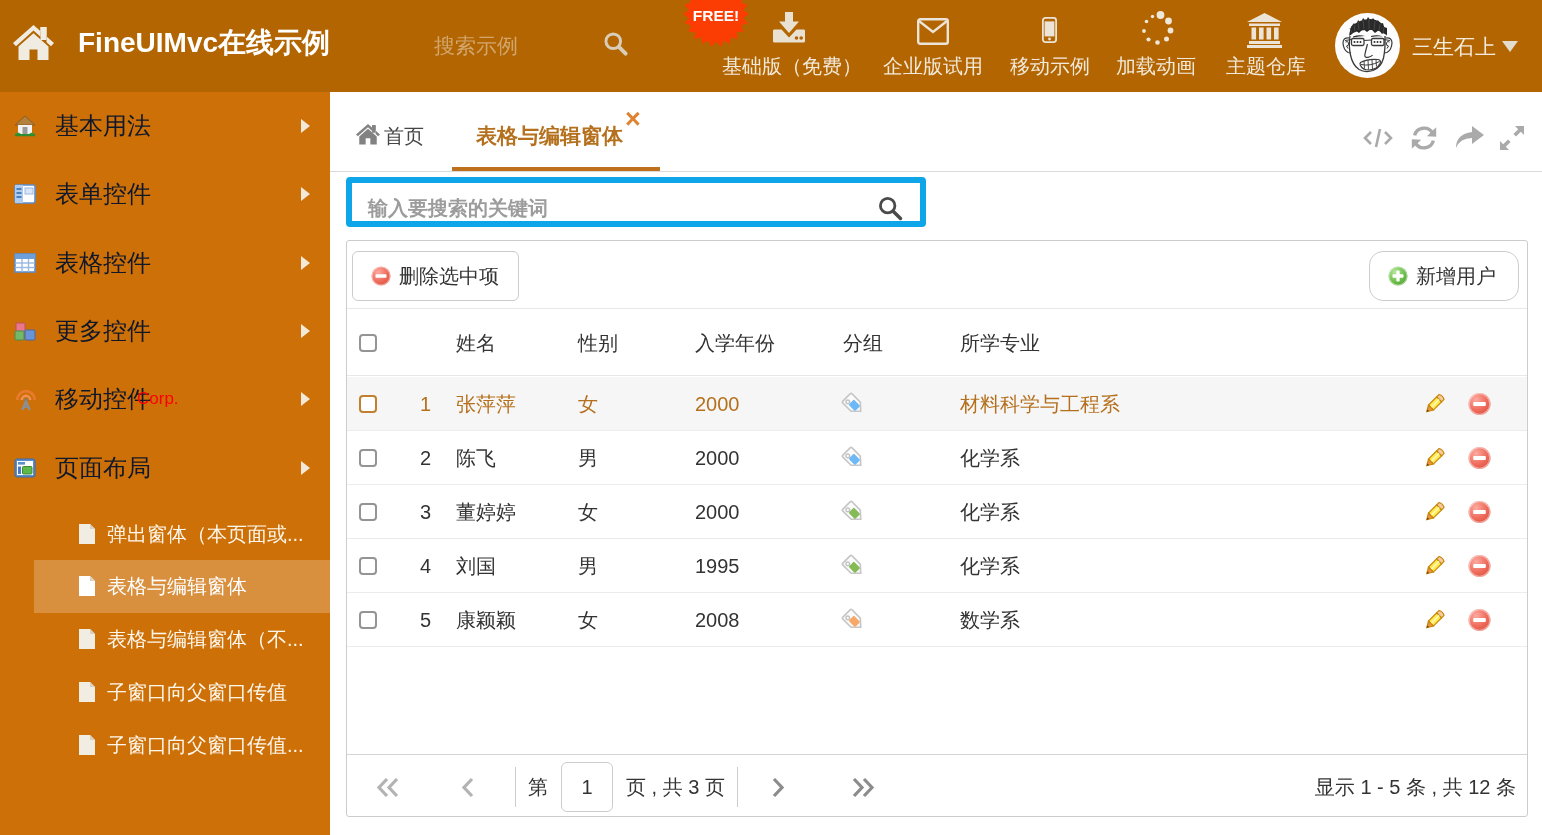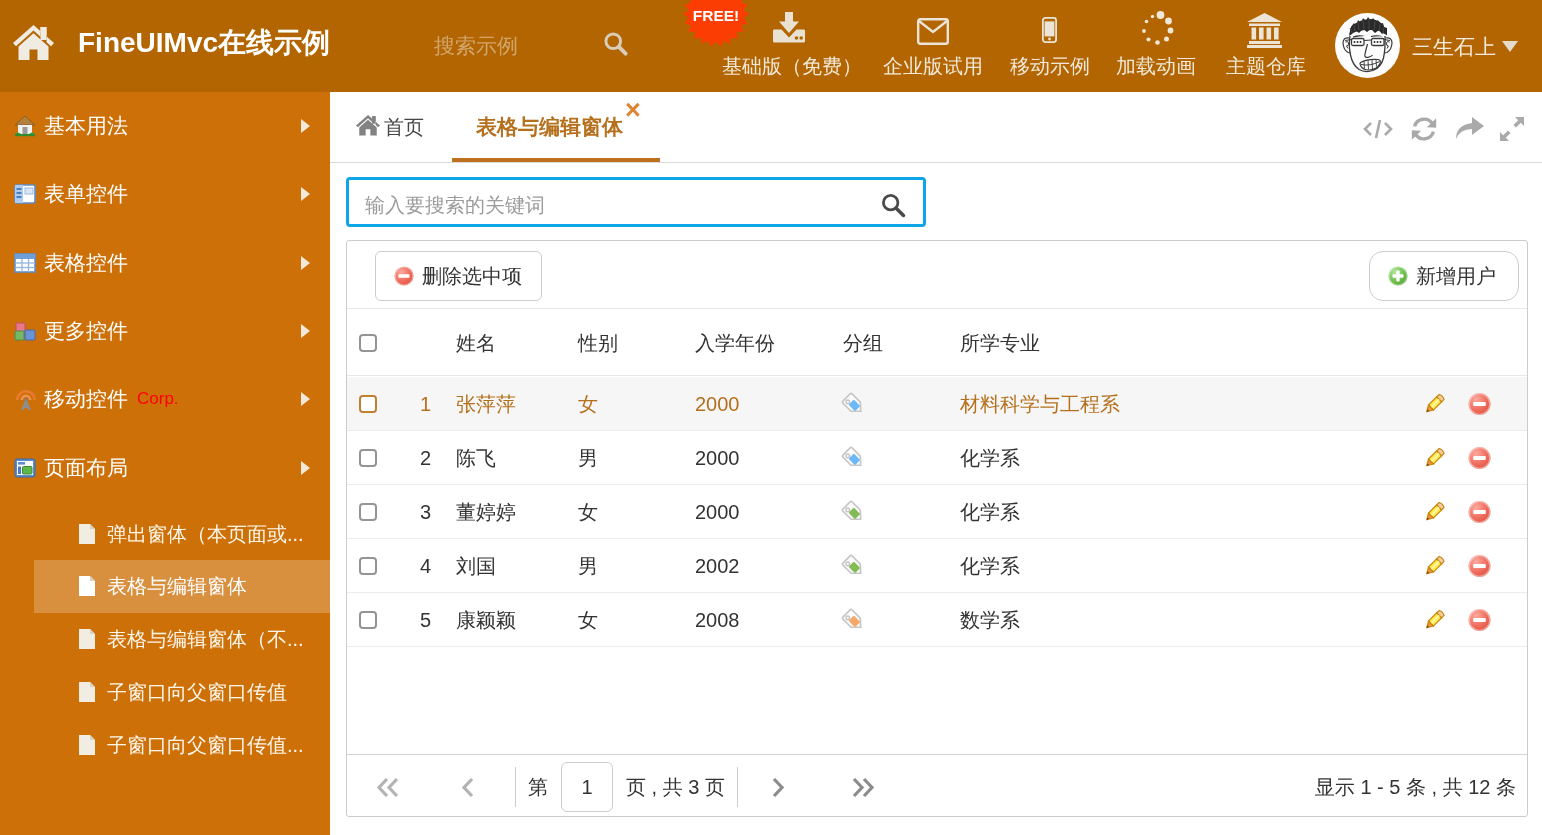--- a/index.html
+++ b/index.html
@@ -10,55 +10,55 @@
 
 #hdr { position:absolute; left:0; top:0; width:1542px; height:92px; background:#b26501; }
 #hdr .title { position:absolute; left:78px; top:24px; font-size:28px; font-weight:bold; color:#fff; letter-spacing:0px; }
 #hdr .searchph { position:absolute; left:434px; top:32px; font-size:21px; color:rgba(255,255,255,0.42); }
 .hlabel { position:absolute; top:53px; font-size:20px; color:#f2e9da; white-space:nowrap; transform:translateX(-50%); }
 .uname { position:absolute; left:1412px; top:33px; font-size:21px; color:#f4ebdc; }
 
 
 #side { position:absolute; left:0; top:92px; width:330px; height:743px; background:#cd7008; }
 .mi { position:relative; height:68.3px; }
-.mi .txt { position:absolute; left:44px; top:50%; transform:translateY(-50%); font-size:21px; color:#ffffff; }
+.mi .txt { position:absolute; left:55px; top:50%; transform:translateY(-50%); font-size:24px; color:#0f172a; }
 .mi .corp { color:#f00; font-size:17px; }
 .mi svg.ic { position:absolute; left:14px; top:50%; transform:translateY(-50%); }
 .mi .arr { position:absolute; right:20px; top:50%; transform:translateY(-50%); width:0; height:0; border-left:9px solid #f4e9d8; border-top:7px solid transparent; border-bottom:7px solid transparent; }
 .mi .arrd { position:absolute; right:17px; top:50%; transform:translateY(-50%); width:0; height:0; border-top:9px solid #f4e9d8; border-left:7px solid transparent; border-right:7px solid transparent; }
 .smi { position:relative; height:52.75px;margin-left:34px; }
 .mi + .smi { margin-top:5.5px; }
 .smi .txt { position:absolute; left:73px; top:50%; transform:translateY(-50%); font-size:20px; color:#fdf6ea; white-space:nowrap; }
 .smi svg { position:absolute; left:44px; top:50%; transform:translateY(-50%); }
 .smi.sel { background:rgba(255,255,255,0.22); }
 
 
 #main { position:absolute; left:330px; top:92px; width:1212px; height:743px; background:#fff; }
 
 
-#tabbar { position:absolute; left:0; top:3px; width:1212px; height:68px; border-bottom:1px solid #d9d9d9; }
+#tabbar { position:absolute; left:0; top:12px; width:1212px; height:68px; border-bottom:1px solid #d9d9d9; }
 #tabbar .home { position:absolute; left:54px; top:19px; font-size:20px; color:#454545; }
 #tabbar .act { position:absolute; left:146px; top:18px; font-size:21px; font-weight:bold; color:#b5701d; }
 #tabbar .uline { position:absolute; left:122px; top:63px; width:208px; height:4px; background:#bf701d; }
 #tabbar .close { position:absolute; left:295px; top:0px; font-size:27px; font-weight:bold; color:#dd8433; }
 .tbicon { position:absolute; top:20px; }
 
 
-.inputbox { position:absolute; top:85px; height:50px; border:3px solid #0ea5e9; border-radius:4px; background:#fff; }
+.inputbox { position:absolute; top:85px; height:50px; border:6px solid #0ea5e9; border-radius:4px; background:#fff;font-weight:bold; }
 #searchinput { left:16px; width:580px; }
 #searchinput .ph { position:absolute; left:16px; top:12px; font-size:20px; color:#9c9c9c; }
 #dropdown { left:608px; width:590px; }
 #dropdown .tx { position:absolute; left:15px; top:12px; font-size:20px; color:#333; }
 #dropdown .caret { position:absolute; right:17px; top:20px; width:0; height:0; border-top:12px solid #666; border-left:9px solid transparent; border-right:9px solid transparent; }
 
 
 #panel { position:absolute; left:16px; top:148px; width:1182px; height:577px; border:1px solid #ccc; border-radius:3px; }
 #toolbar { position:absolute; left:0; top:0; width:100%; height:68px; border-bottom:1px solid #e8e8e8; }
 .btn { position:absolute; top:10px; height:50px; border:1px solid #ccc; border-radius:6px; background:#fff; display:flex; align-items:center; font-size:20px; color:#333; }
-#btndel { left:28px; width:167px; }
+#btndel { left:5px; width:167px; }
 #btnadd { right:8px; width:150px;border-radius:14px; }
 .btn svg { margin:0 8px 0 18px; }
 
 
 .thead { position:absolute; left:0; top:69px; width:100%; height:66px; border-bottom:1px solid #e8e8e8; font-size:20px; color:#333; }
 .trow { position:absolute; left:0; width:100%; height:54px; border-bottom:1px solid #ececec; font-size:20px; color:#333; }
 .trow.sel { background:#f6f6f6; color:#b5701d; }
 .cell { position:absolute; top:50%; transform:translateY(-50%); white-space:nowrap; }
 .cb { position:absolute; left:12px; top:50%; transform:translateY(-50%); width:18px; height:18px; border:2px solid #949494; border-radius:4px; background:#fff; }
 .trow.sel .cb { border-color:#c1802e; }
@@ -482,21 +482,21 @@
         </svg>
       <svg class="acticon" style="left:1121px" width="23" height="23" viewBox="0 0 23 23">
           <use href="#minus"></use>
         </svg>
     </div>
     <div class="trow" style="top:298px">
       <span class="cb"></span>
       <span class="cell num">4</span>
       <span class="cell c3">刘国</span>
       <span class="cell c4">男</span>
-      <span class="cell c5">2002</span>
+      <span class="cell c5">1995</span>
       <svg class="acticon" style="left:493px" width="26" height="26" viewBox="0 0 24 24">
           <g transform="rotate(-45 12 12)">
             <use href="#tagshape"></use>
             <rect x="8.6" y="9.6" width="6.9" height="8.4" rx="1" fill="#85bb56"></rect>
           </g>
         </svg>
       <span class="cell c7"><a>化学系</a></span>
       <svg class="acticon" style="left:1076px" width="23" height="23" viewBox="0 0 23 23">
           <use href="#pen"></use>
         </svg>

